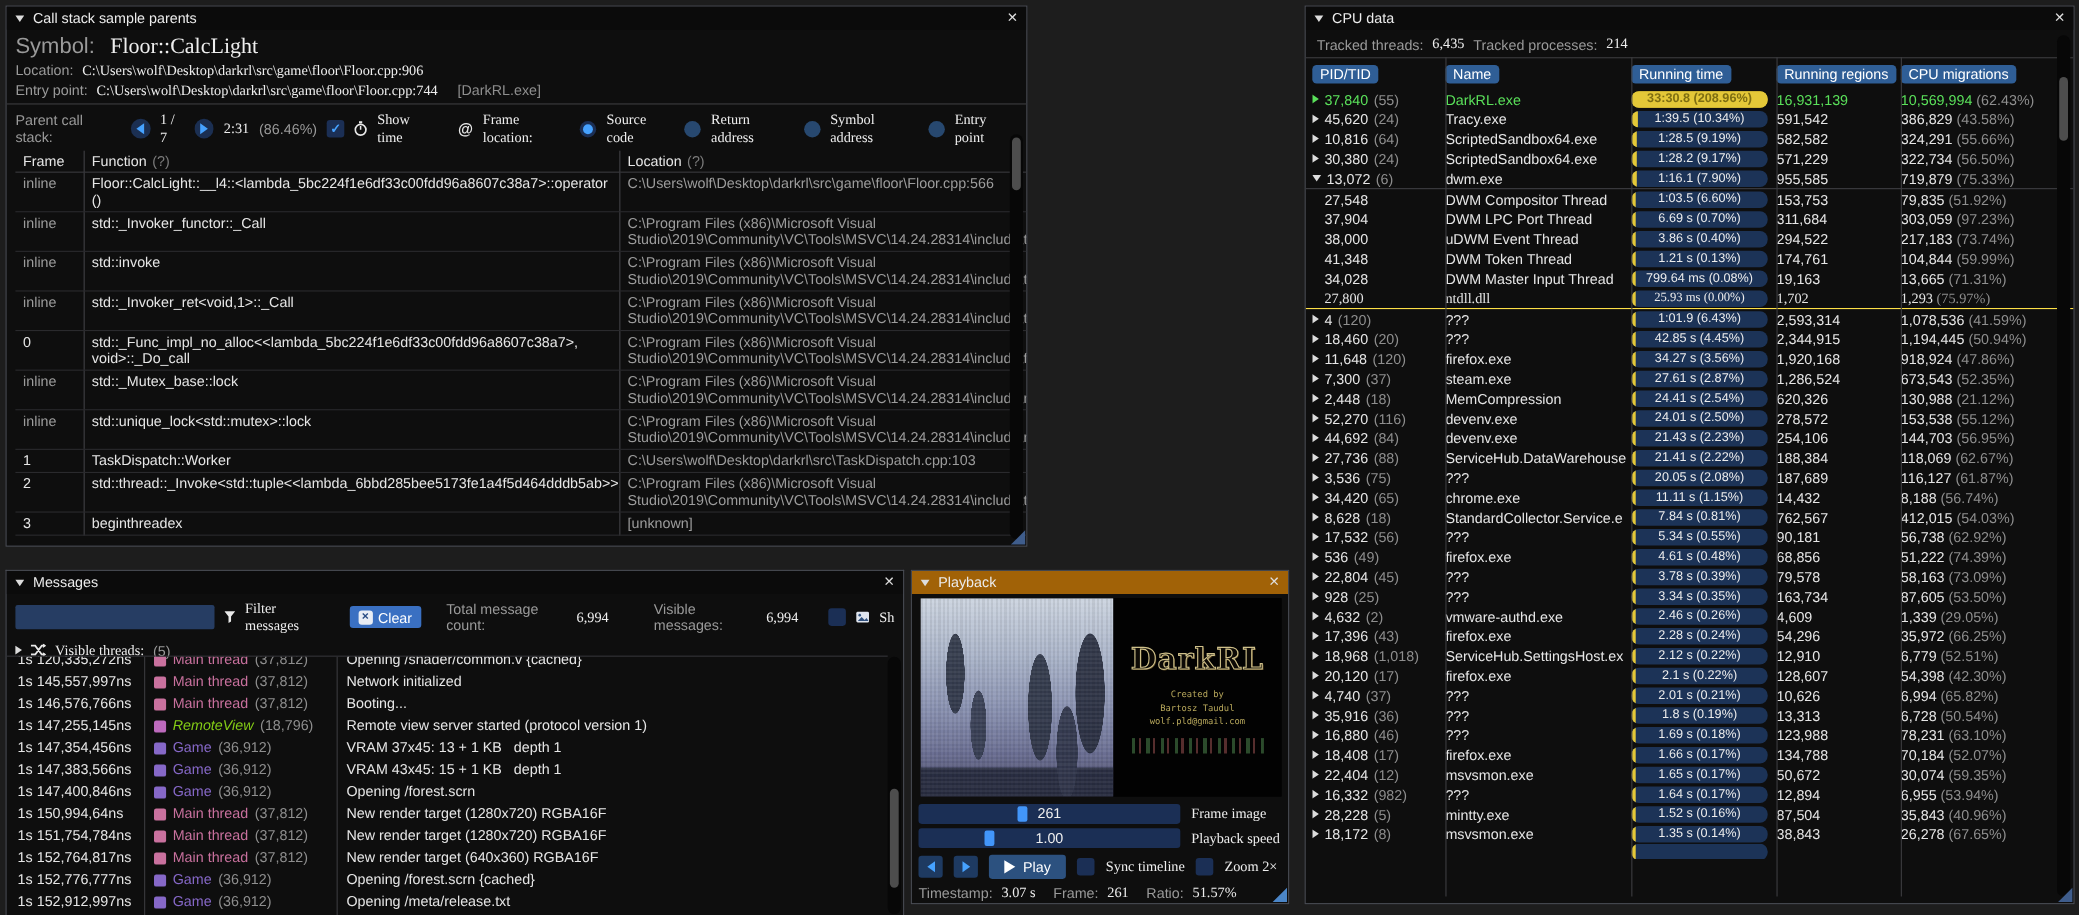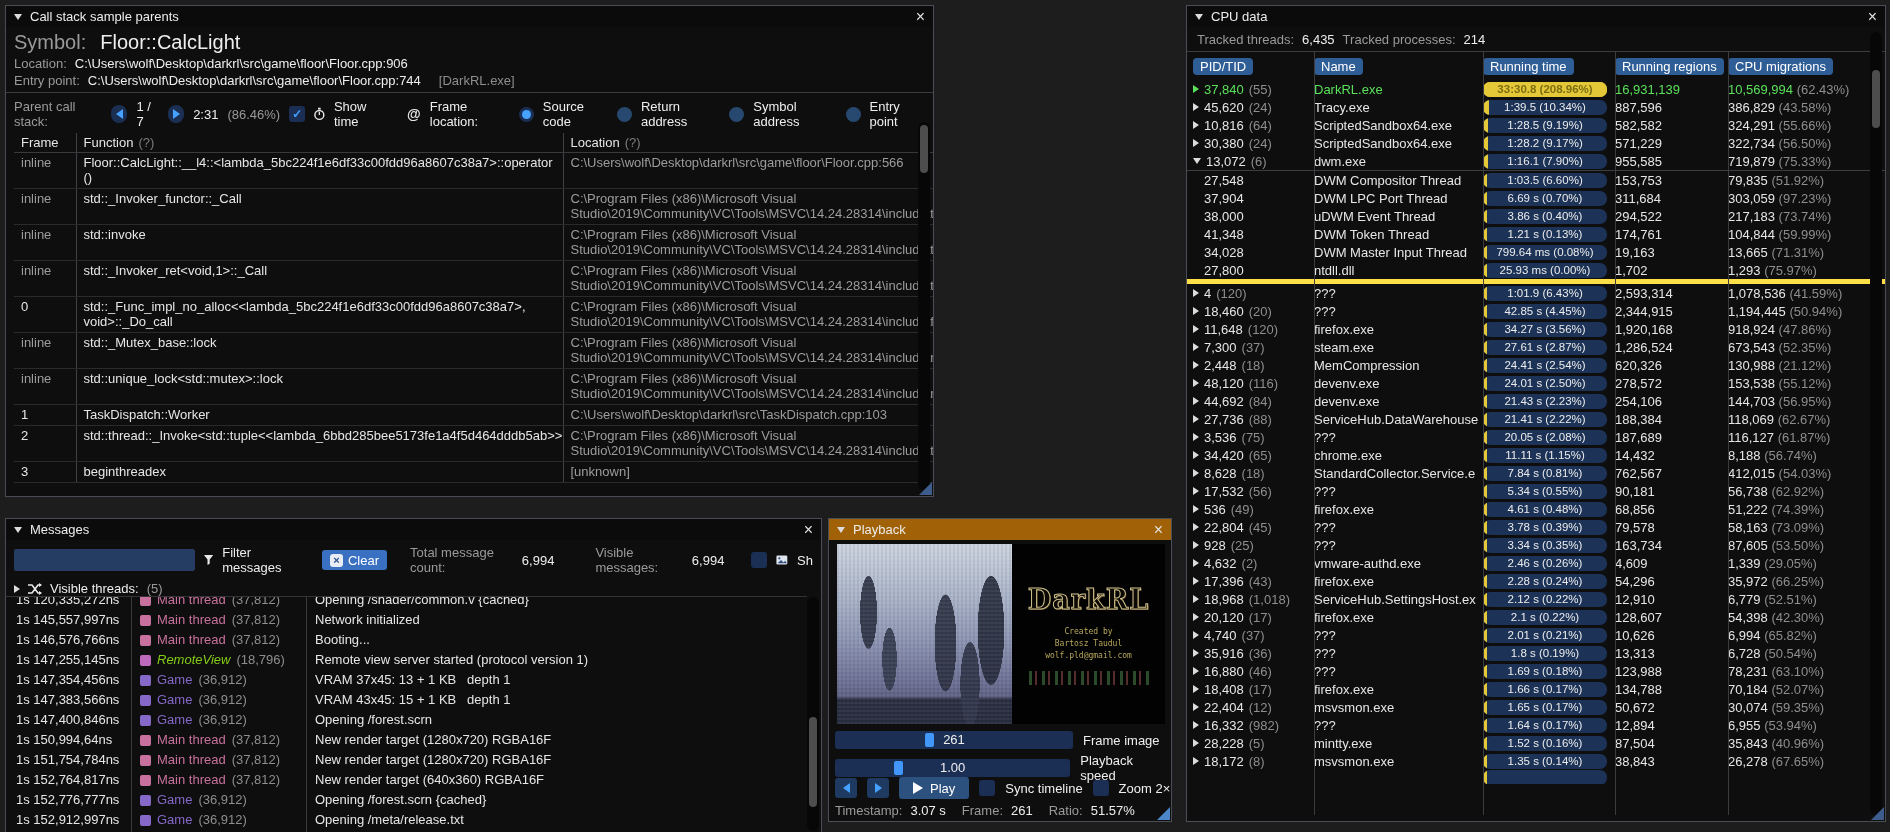--- a/index.html
+++ b/index.html
@@ -4,21 +4,21 @@
 <style>
   html,body{margin:0;padding:0;width:1890px;height:832px;overflow:hidden;background:#1d1d1d;
     font-family:"Liberation Sans",sans-serif;font-size:13px;color:#e6e6e6;}
   .panel{position:absolute;background:#0e0e0e;border:1px solid #4a4d55;box-sizing:border-box;overflow:hidden;}
   .tbar{height:21px;background:#0b0b0b;display:flex;align-items:center;padding:0 8px;gap:8px;}
   .tbar.active{background:#a16207;}
   .tbar .title{color:#ececec;}
   .collapse{width:0;height:0;border-left:4px solid transparent;border-right:4px solid transparent;border-top:6px solid #dcdcdc;}
   .close{margin-left:auto;color:#e0e0e0;font-size:16px;line-height:1;cursor:default;}
   .lbl{color:#9a9a9a;}
-  .val{color:#eeeeee;}
+  .val{color:#eeeeee;font-family:Liberation Serif, serif;}
   .sep{border-top:1px solid #3c3c3f;margin:3px 0;}
   
   #cs-symbolrow{font-size:20px;padding:4px 8px 1px;}
   #cs-symbolrow .val{margin-left:14px;}
   .cs-infoline{padding:1px 8px;}
   .cs-infoline .val{margin-left:8px;}
   .cs-infoline .img{margin-left:18px;color:#8e8e8e;}
   #cs-nav{display:flex;align-items:center;gap:9px;padding:3px 8px 4px;}
   .navbtn{width:18px;height:18px;border-radius:9px;background:#1b2f52;display:flex;align-items:center;justify-content:center;}
   .navbtn .tl{width:0;height:0;border-top:5px solid transparent;border-bottom:5px solid transparent;border-right:7px solid #46a2ff;}
@@ -90,21 +90,21 @@
   .btn-play{height:22px;display:flex;align-items:center;gap:7px;background:#2c517f;border-radius:3px;padding:0 14px;color:#fff;}
   .playtri{width:0;height:0;border-top:6px solid transparent;border-bottom:6px solid transparent;border-left:10px solid #fff;}
   .pb-status{position:absolute;left:6px;display:flex;gap:8px;align-items:center;}
   
   #cpu-info{display:flex;gap:8px;align-items:center;padding:5px 10px 4px;}
   #cpu-head{display:grid;grid-template-columns:121px 169px 132px 113px 1fr;padding-left:6px;margin-top:4px;height:20px;align-items:center;}
   .hdr-pill{display:inline-block;background:#2f5e96;border-radius:4px;padding:1px 7px;color:#fff;justify-self:start;}
   #cpu-body{position:relative;margin-top:4px;}
   .cpu-row{display:grid;grid-template-columns:121px 169px 132px 113px 1fr;align-items:center;height:18px;padding-left:6px;}
   .cpu-row.gs{border-top:1px solid #3e3e42;}
-  .cpu-row.ge{border-bottom:5px solid #fde047;}
+  .cpu-row.ge{border-bottom:1px solid #fde047;font-family:Liberation Serif, serif;}
   .cpu-row.partial{height:14px;overflow:hidden;align-items:start;}
   .c-pid{display:flex;align-items:center;gap:5px;overflow:hidden;}
   .tri{flex:none;width:0;height:0;}
   .tri-r{border-top:4px solid transparent;border-bottom:4px solid transparent;border-left:6px solid #dcdcdc;}
   .tri-d{border-left:4px solid transparent;border-right:4px solid transparent;border-top:6px solid #dcdcdc;}
   .tri-none{width:6px;}
   .cnt{color:#8e8e8e;}
   .c-name,.c-reg,.c-mig{overflow:hidden;white-space:nowrap;}
   .c-time{display:flex;align-items:center;}
   .pill{position:relative;width:124px;height:15px;border-radius:7px;background:#1c3357;overflow:hidden;flex:none;}
@@ -408,21 +408,21 @@
           <span class="pid">45,620</span>
           <span class="cnt">(24)</span>
         </div>
         <div class="c-name">Tracy.exe</div>
         <div class="c-time">
           <div class="pill">
             <div class="fill" style="width: 6.13591px;"></div>
             <div class="ptxt">1:39.5 (10.34%)</div>
           </div>
         </div>
-        <div class="c-reg">887,596</div>
+        <div class="c-reg">591,542</div>
         <div class="c-mig"><span class="mig-v">386,829</span><span class="cnt"> (43.58%)</span></div>
       </div>
       <div class="cpu-row">
         <div class="c-pid">
           <span class="tri tri-r"></span>
           <span class="pid">10,816</span>
           <span class="cnt">(64)</span>
         </div>
         <div class="c-name">ScriptedSandbox64.exe</div>
         <div class="c-time">
@@ -632,21 +632,21 @@
             <div class="fill" style="width: 4px;"></div>
             <div class="ptxt">24.41 s (2.54%)</div>
           </div>
         </div>
         <div class="c-reg">620,326</div>
         <div class="c-mig"><span class="mig-v">130,988</span><span class="cnt"> (21.12%)</span></div>
       </div>
       <div class="cpu-row">
         <div class="c-pid">
           <span class="tri tri-r"></span>
-          <span class="pid">48,120</span>
+          <span class="pid">52,270</span>
           <span class="cnt">(116)</span>
         </div>
         <div class="c-name">devenv.exe</div>
         <div class="c-time">
           <div class="pill">
             <div class="fill" style="width: 4px;"></div>
             <div class="ptxt">24.01 s (2.50%)</div>
           </div>
         </div>
         <div class="c-reg">278,572</div>

